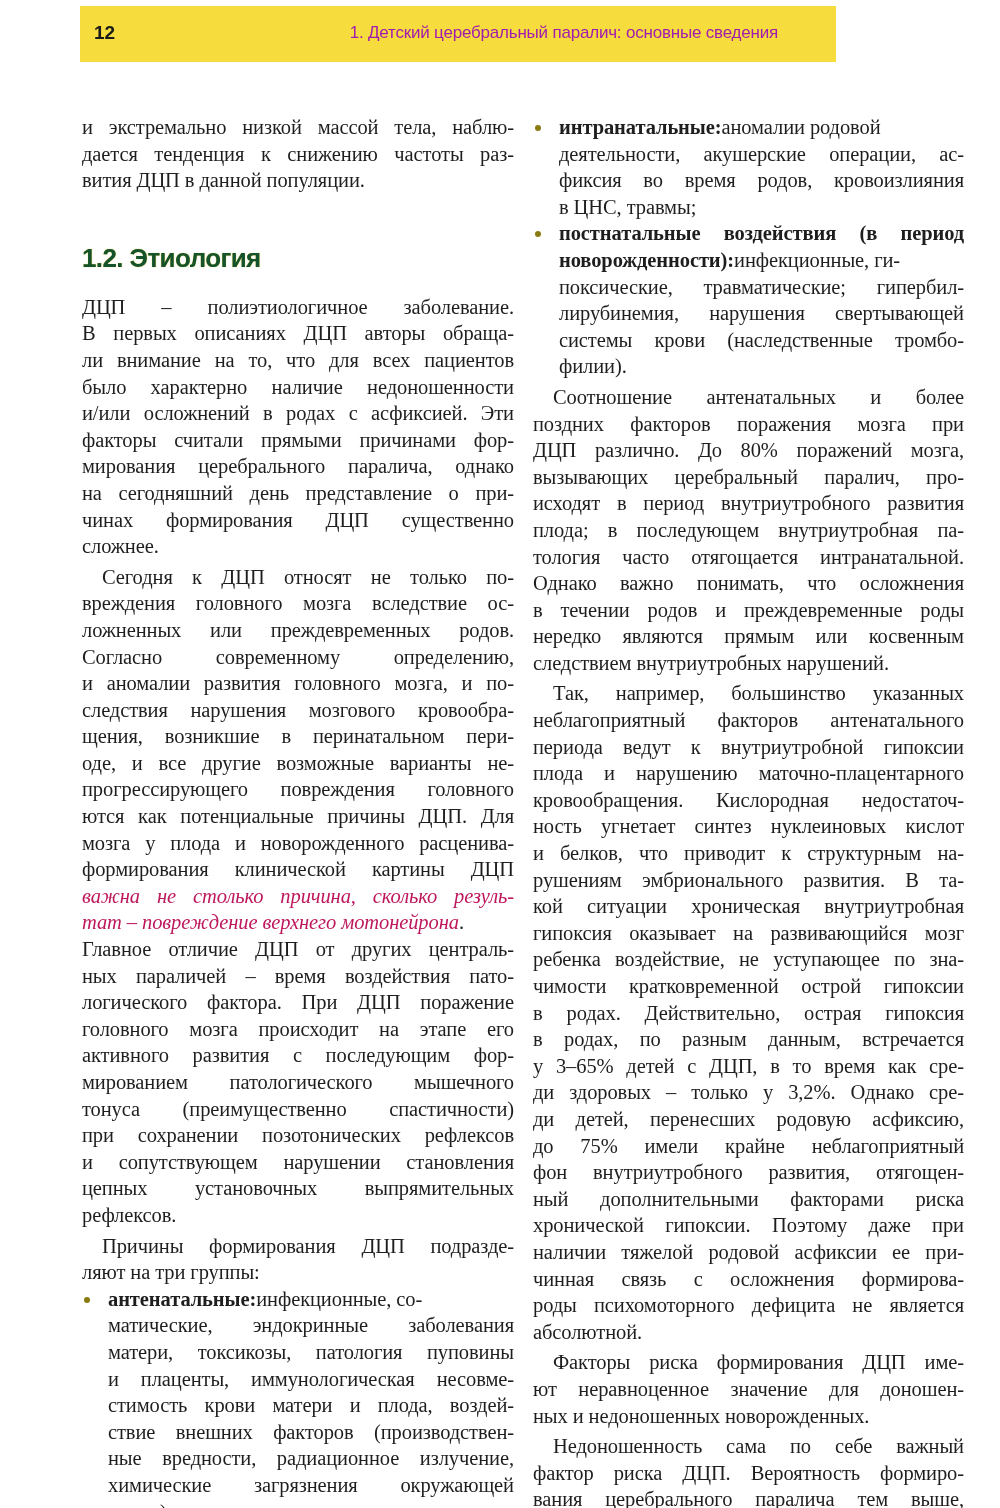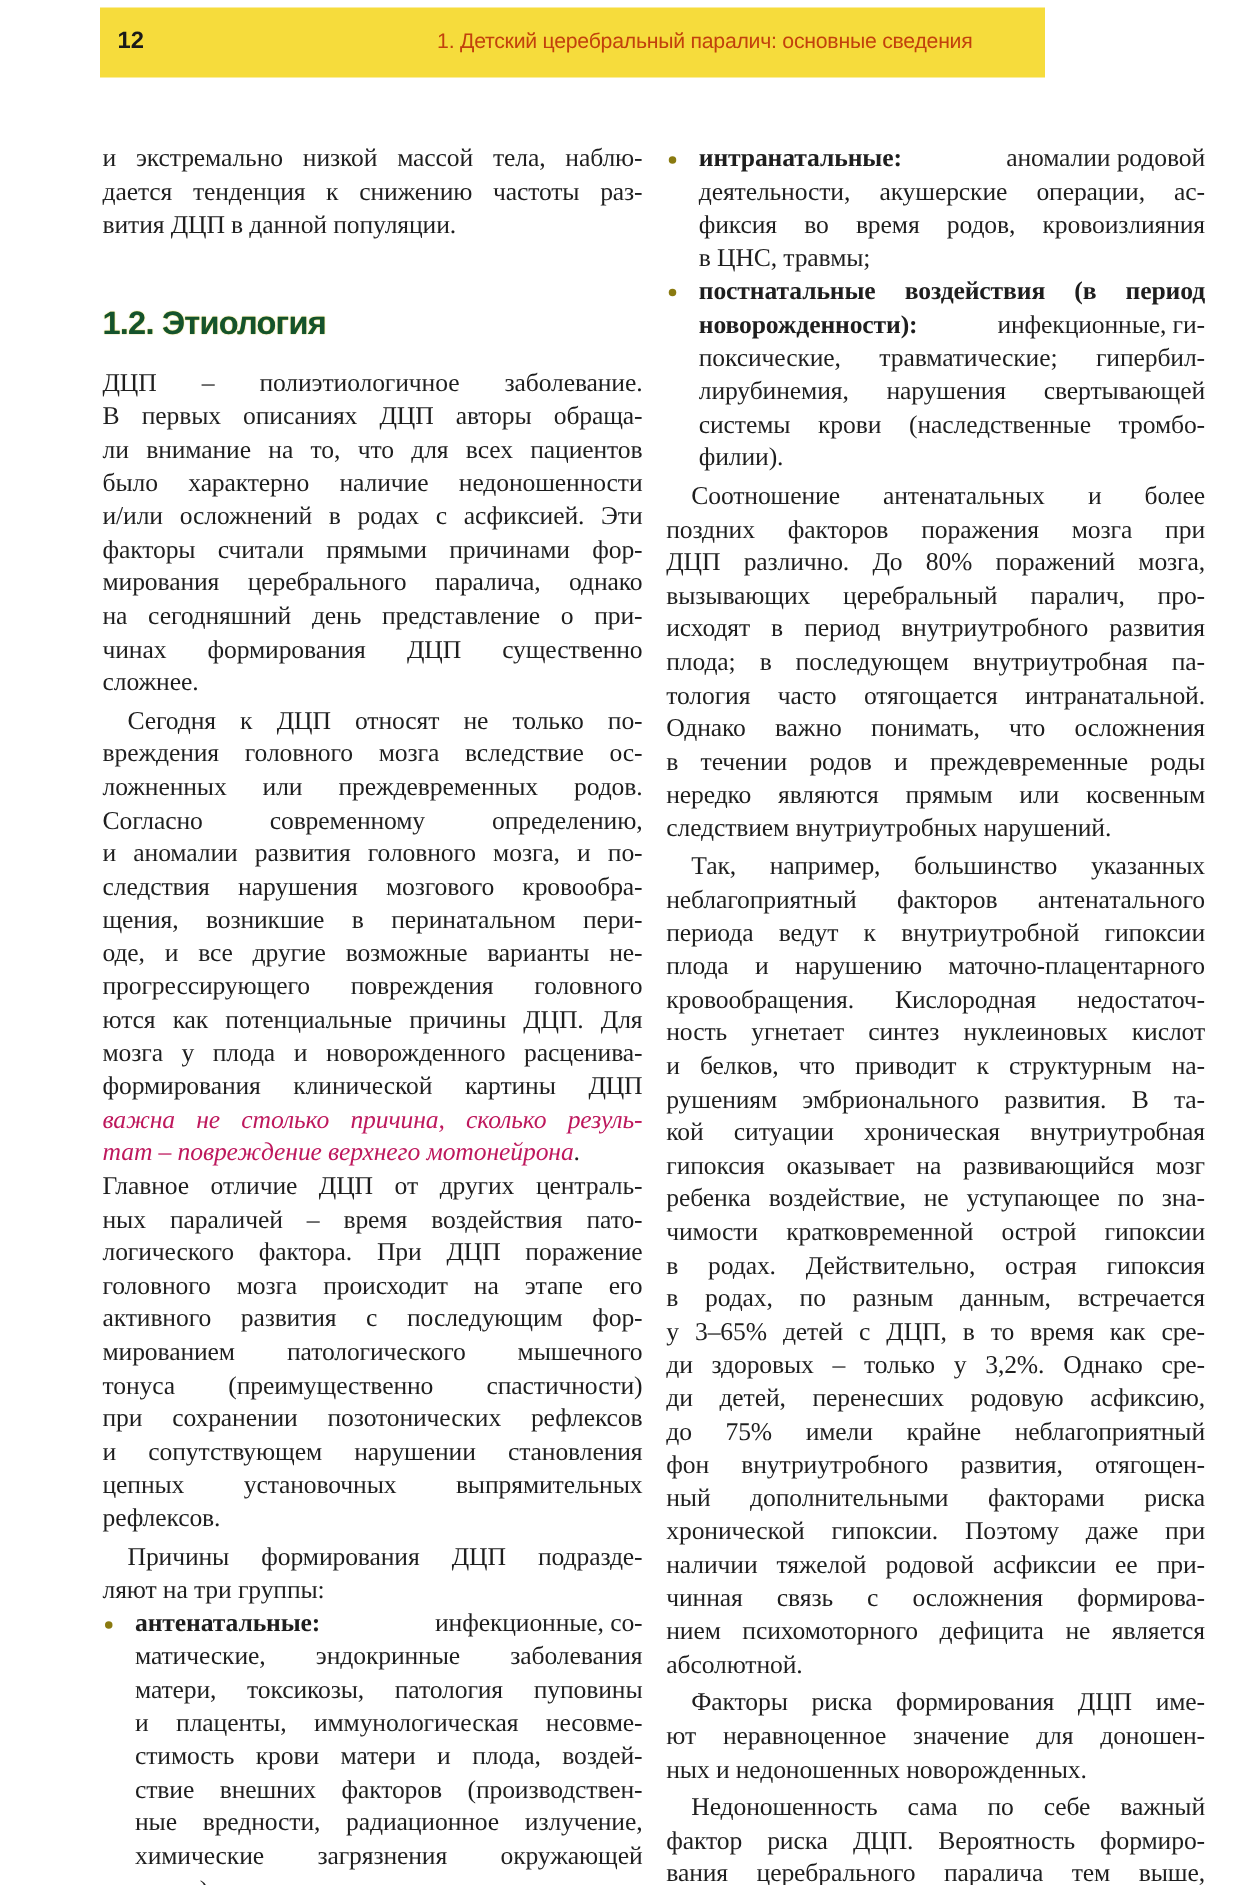--- a/index.html
+++ b/index.html
@@ -10,21 +10,21 @@
   .header {
     position: absolute; left: 80px; top: 6px; width: 756px; height: 56px;
     background: #f6dc3c;
   }
   .header .page-num {
     position: absolute; left: 14px; top: 16px;
     font-family: "Liberation Sans", "DejaVu Sans", sans-serif; font-weight: bold; font-size: 19px; color: #1a1a1a;
   }
   .header .running-title {
     position: absolute; right: 58px; top: 17px;
-    font-family: "Liberation Sans", "DejaVu Sans", sans-serif; font-size: 17px; color: #c2410c; letter-spacing: -0.2px;
+    font-family: "Liberation Sans", "DejaVu Sans", sans-serif; font-size: 17px; color: #a21caf; letter-spacing: -0.2px;
   }
   .col { position: absolute; top: 86px; margin-top: 28px; }
   .col-left { left: 82px; width: 432px; }
   .col-right { left: 533px; width: 431px; }
   .line {
     height: 26.6px; line-height: 26.6px; font-size: 20.5px; white-space: nowrap;
     text-align: justify; text-align-last: justify; letter-spacing: -0.1px;
   }
   .line.last { text-align-last: left; }
   .line.indent { padding-left: 20px; }
@@ -36,21 +36,21 @@
   .bold { font-weight: bold; }
   .italic-hl { font-style: italic; color: #be185d; }
   .section-title {
     font-family: "Liberation Sans", "DejaVu Sans", sans-serif; font-weight: bold; font-size: 26px;
     color: #14532d; letter-spacing: -0.6px; height: 36px; line-height: 36px;
     text-shadow: 0 0 1px #c8b400;
   }
   .gap-title-before { height: 46px; }
   .gap-title-after { height: 18px; }
   .gap-small { height: 4px; }
-  .spread { display: flex; justify-content: space-between; }
+  .spread { display: flex; }
 </style>
 </head>
 <body>
 
 <div class="header">
   <span class="page-num">12</span>
   <span class="running-title">1. Детский церебральный паралич: основные сведения</span>
 </div>
 
 <div class="col col-left">
@@ -189,21 +189,21 @@
     <div class="line">в родах, по разным данным, встречается</div>
     <div class="line">у 3–65% детей с ДЦП, в то время как сре-</div>
     <div class="line">ди здоровых – только у 3,2%. Однако сре-</div>
     <div class="line">ди детей, перенесших родовую асфиксию,</div>
     <div class="line">до 75% имели крайне неблагоприятный</div>
     <div class="line">фон внутриутробного развития, отягощен-</div>
     <div class="line">ный дополнительными факторами риска</div>
     <div class="line">хронической гипоксии. Поэтому даже при</div>
     <div class="line">наличии тяжелой родовой асфиксии ее при-</div>
     <div class="line">чинная связь с осложнения формирова-</div>
-    <div class="line">нием психомоторного дефицита не является</div>
+    <div class="line">роды психомоторного дефицита не является</div>
     <div class="line last">абсолютной.</div>
   </div>
   <div class="gap-small"></div>
 
   <div>
     <div class="line indent">Факторы риска формирования ДЦП име-</div>
     <div class="line">ют неравноценное значение для доношен-</div>
     <div class="line last">ных и недоношенных новорожденных.</div>
   </div>
   <div class="gap-small"></div>

